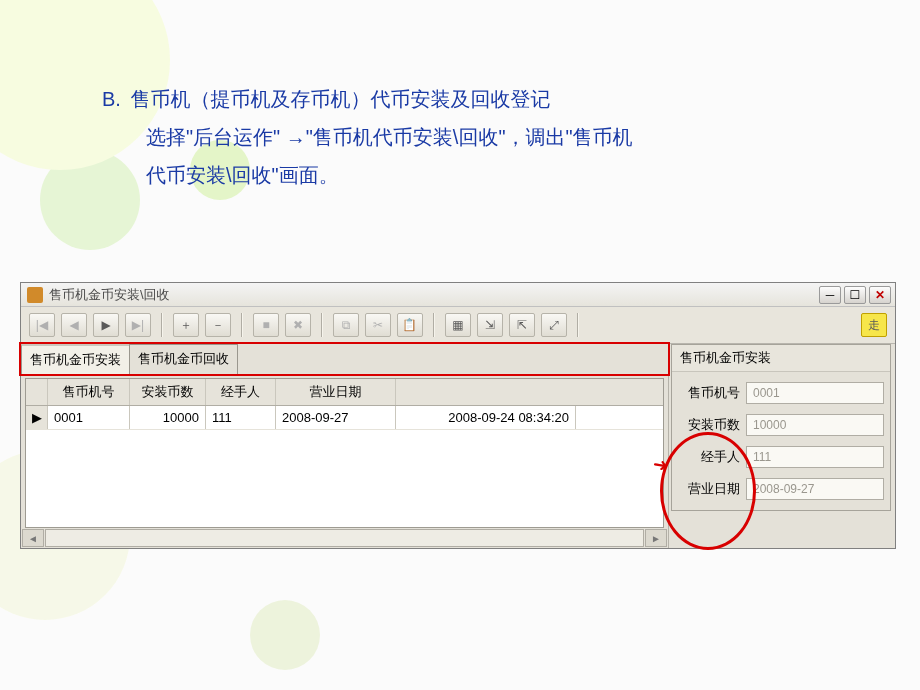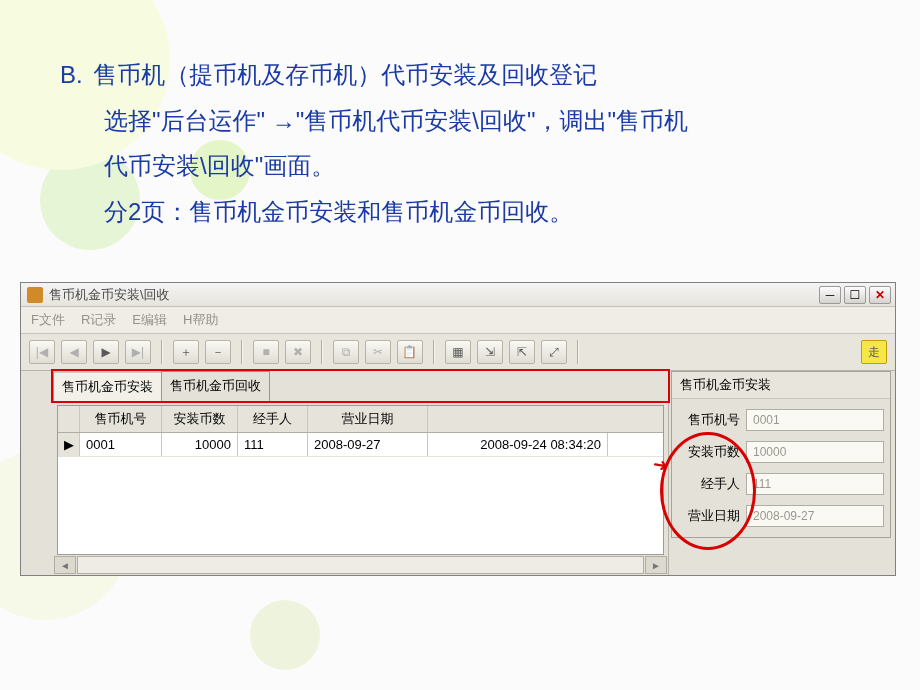--- a/index.html
+++ b/index.html
@@ -1,42 +1,42 @@
 <!DOCTYPE html>
 <html><head>
   <meta charset="utf-8">
   <style>
     * { margin: 0; padding: 0; box-sizing: border-box; font-family: "Microsoft YaHei", SimSun, sans-serif; }
     body { width: 920px; height: 690px; background: #fbfbfb; position: relative; overflow: hidden; }
     
     .bg-decoration { position: absolute; left: -50px; top: -50px; width: 220px; height: 220px; background: #f7fce0; border-radius: 50%; box-shadow: 30px 140px 0 -60px #e6f5d5, 160px 110px 0 -80px #e4f5c8; z-index: 0; }
     .bg-dec2 { position: absolute; left: -40px; top: 450px; width: 170px; height: 170px; background: #f5f8e0; border-radius: 50%; z-index: 0; opacity: 0.7; box-shadow: 240px 100px 0 -50px #e8f0d0; }
 
-    .slide-text { position: relative; z-index: 2; padding: 52px 60px 0 60px; color: #1a3aa5; font-size: 24px; line-height: 1.9; }
+    .slide-text { position: relative; z-index: 2; padding: 80px 60px 0 60px; color: #1a3aa5; font-size: 20px; line-height: 1.9; margin-left: 42px; }
     .slide-text .indent { margin-left: 44px; }
     .slide-text .b-letter { margin-right: 4px; }
 
     .app-window { position: absolute; top: 282px; left: 20px; right: 24px; z-index: 3; background: #d4d0c8; border: 1px solid #808080; font-size: 12px; }
     .titlebar { display: flex; align-items: center; height: 24px; background: linear-gradient(#f4f4f4,#e6e4dc); border-bottom: 1px solid #c0c0c0; padding-left: 6px; justify-content: center; }
     .titlebar .ticon { width: 16px; height: 16px; background: #d18a2a; border-radius: 2px; margin-right: 6px; }
     .titlebar .title { color: #4a4a4a; font-size: 13px; flex: 1; }
     .win-btns { display: flex; gap: 3px; padding-right: 4px; }
     .win-btn { width: 22px; height: 18px; background: linear-gradient(#fdfdfd,#d6d3ce); border: 1px solid #9a9a9a; border-radius: 2px; display: flex; align-items: center; justify-content: center; }
     .win-btn.close { color: #c00000; font-weight: bold; }
 
     .menubar { display: flex; gap: 16px; padding: 4px 10px; color: #94928c; font-size: 13px; border-bottom: 1px solid #c8c4bc; background: #efede5; }
 
     .toolbar { display: flex; align-items: center; padding: 6px 8px; gap: 6px; background: #e8e5dc; border-bottom: 1px solid #b8b5ad; }
     .tool-btn { width: 26px; height: 24px; background: linear-gradient(#f9f8f4,#e0ddd3); border: 1px solid #b6b3a9; border-radius: 2px; display: flex; align-items: center; justify-content: center; color: #5a5a5a; }
     .tool-btn.disabled { color: #b0b0b0; }
     .tool-btn.accent { background: #f7e64a; border-color: #c0a000; }
     .tool-sep { width: 2px; height: 24px; border-left: 1px solid #b0ada4; border-right: 1px solid #f6f4ec; margin: 0 4px; }
     .tool-spacer { flex: 1; }
 
-    .workarea { display: flex; background: #e4e1d8; padding-left: 32px; }
+    .workarea { display: flex; background: #e4e1d8; }
     .left-pane { flex: 1; padding: 0; border-right: 1px solid #b5b2a9; display: flex; flex-direction: column; }
     
     .tabs-row { display: flex; margin: 0 0 4px 0; outline: 2px solid #d80000; }
     .tab { padding: 5px 8px; background: #e4e1d8; border: 1px solid #9a978e; border-bottom: none; margin-right: -1px; font-size: 13px; }
     .tab.active { background: #f2f0e8; border-top: 2px solid #cac7bd; }
 
     .grid-outer { background: #fff; border: 1px solid #9e9b92; margin: 0 4px; height: 150px; position: relative; overflow: hidden; }
     .grid-head { display: flex; background: #e6e3da; border-bottom: 1px solid #b0ada4; }
     .grid-head .cell, .grid-row .cell { border-right: 1px solid #cac7bd; padding: 4px 6px; font-size: 13px; }
     .grid-head .cell { background: #e6e3da; text-align: center; }
@@ -65,46 +65,39 @@
 <div class="bg-decoration"></div>
 <div class="bg-dec2"></div>
 
 <div class="slide-text">
   <div>
     <span class="b-letter">B.</span>
     <span>售币机（提币机及存币机）代币安装及回收登记</span>
   </div>
   <div class="indent">选择"后台运作" →"售币机代币安装\回收"，调出"售币机</div>
   <div class="indent">代币安装\回收"画面。</div>
-  <div class="indent">分2页：售币机金币安装和售币机金币回收。</div>
 </div>
 
 <div class="app-window">
   <div class="titlebar">
     <div class="ticon"></div>
     <div class="title">售币机金币安装\回收</div>
     <div class="win-btns">
       <div class="win-btn">
           <span>─</span>
         </div>
       <div class="win-btn">
           <span>☐</span>
         </div>
       <div class="win-btn close">
           <span>✕</span>
         </div>
     </div>
   </div>
 
-  <div class="menubar">
-    <span class="menuitem">F文件</span>
-    <span class="menuitem">R记录</span>
-    <span class="menuitem">E编辑</span>
-    <span class="menuitem">H帮助</span>
-  </div>
 
   <div class="toolbar">
     <div class="tool-btn disabled">
         <span>|◀</span>
       </div>
     <div class="tool-btn disabled">
         <span>◀</span>
       </div>
     <div class="tool-btn">
         <span>▶</span>

